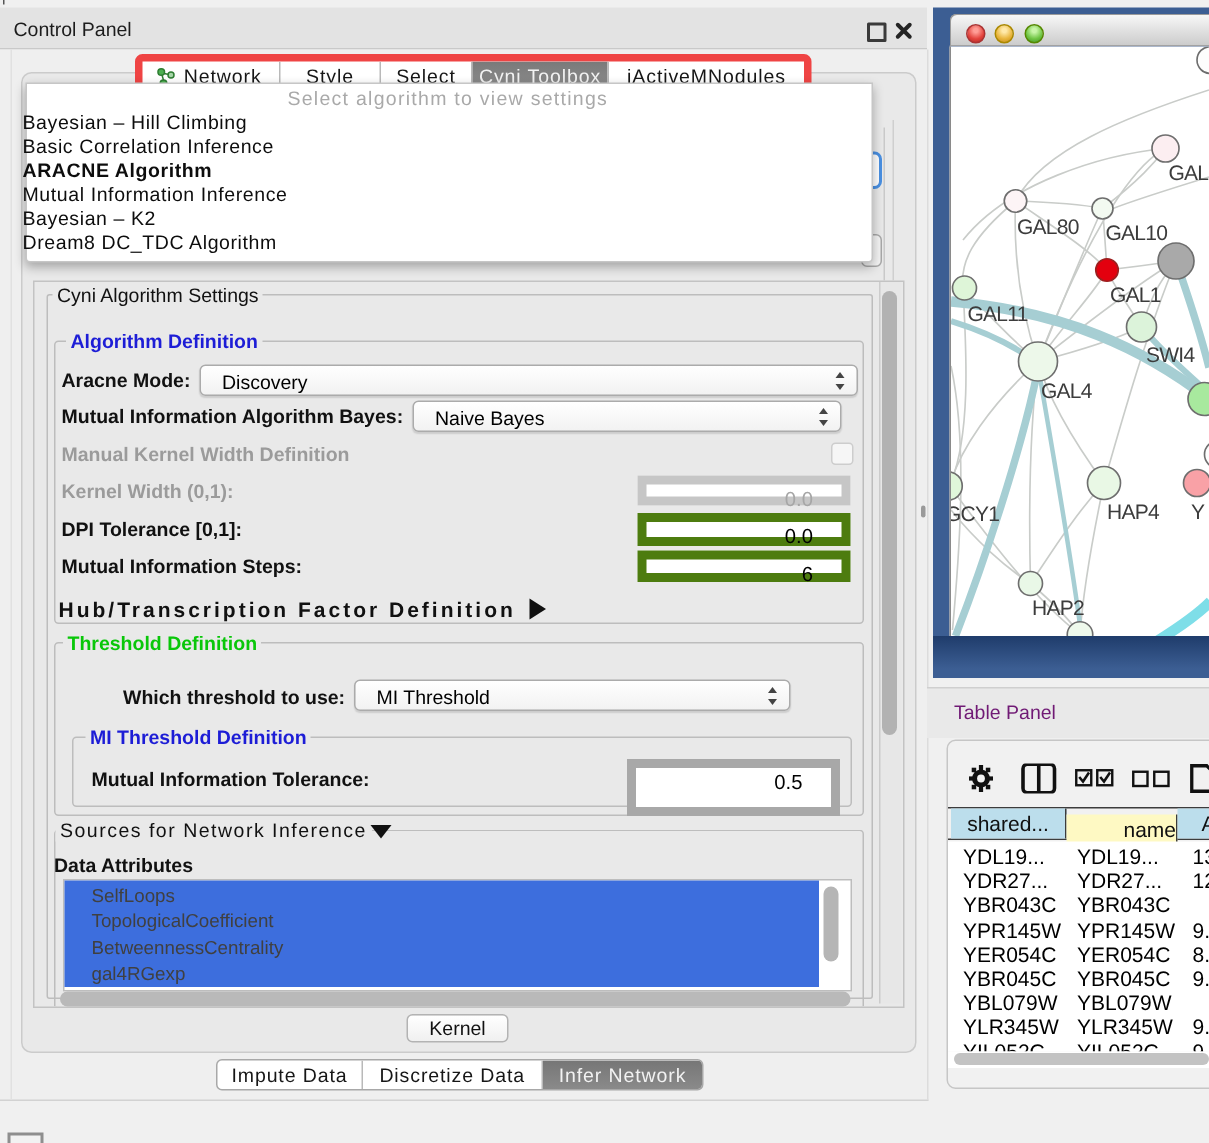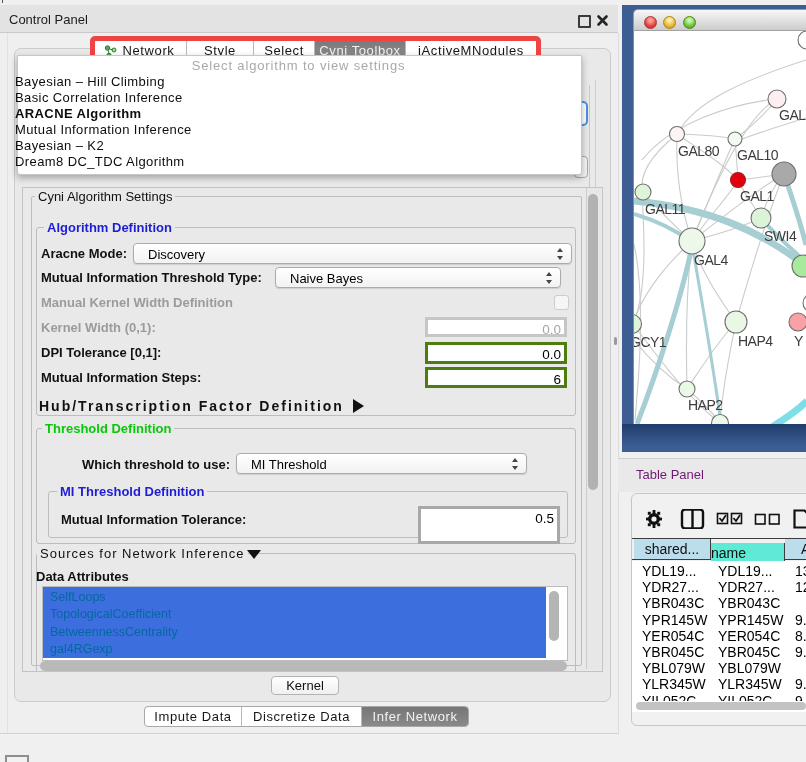--- a/index.html
+++ b/index.html
@@ -1,21 +1,21 @@
 <!DOCTYPE html>
 <html><head><meta charset="utf-8">
 <style>
 html,body{margin:0;padding:0}
 body{width:806px;height:762px;position:relative;overflow:hidden;background:#f0f0f0;font-family:"Liberation Sans",sans-serif;}
 .ab{position:absolute}
 .b{font-weight:bold}
 .lbl{position:absolute;font-size:13px;font-weight:bold;color:#111;white-space:nowrap}
 .glbl{position:absolute;font-size:13px;color:#111;white-space:nowrap;background:#e9e9e9;padding:0 3px}
 .grp{position:absolute;border:1px solid #bdbdbd;border-radius:3px}
-.fld{position:absolute;background:#fff;border:3px solid #4d7c0f;font-size:13.5px;text-align:right;padding-right:3px;color:#000;box-sizing:border-box;line-height:19px}
+.fld{position:absolute;background:#fff;border:6px solid #4d7c0f;font-size:13.5px;text-align:right;padding-right:19px;color:#000;box-sizing:border-box;line-height:19px}
 .combo{position:absolute;background:linear-gradient(#ffffff,#f2f2f2);border:1px solid #ababab;border-radius:4px;font-size:13px;color:#000;box-sizing:border-box;box-shadow:0 1px 1px rgba(0,0,0,.12)}
 .combo .tx{position:absolute;left:14px;top:2.5px;white-space:nowrap}
 .spin{position:absolute;right:7px;top:4px;width:7px;height:12px}
 .spin:before{content:"";position:absolute;left:0;top:0;border-left:3.5px solid transparent;border-right:3.5px solid transparent;border-bottom:4.5px solid #444}
 .spin:after{content:"";position:absolute;left:0;bottom:0;border-left:3.5px solid transparent;border-right:3.5px solid transparent;border-top:4.5px solid #444}
 .seg{display:inline-block;box-sizing:border-box;height:19px;line-height:19px;font-size:13px;letter-spacing:0.6px;color:#161616;text-align:center;border-right:1px solid #b9b9b9;vertical-align:top}
 </style></head>
 <body>
 
 <div class="ab" style="left:2px;top:0;width:1px;height:3px;background:#555"></div>
@@ -46,21 +46,21 @@
 <div class="grp" style="left:31px;top:196px;width:549px;height:468px;border-radius:2px"></div>
 <div class="glbl" style="left:35px;top:189px">Cyni Algorithm Settings</div>
 
 <div class="grp" style="left:36px;top:227px;width:538px;height:187px"></div>
 <div class="glbl b" style="left:44px;top:220px;color:#1d1dd6">Algorithm Definition</div>
 <div class="lbl" style="left:41px;top:246px">Aracne Mode:</div>
 <div class="combo" style="left:133px;top:243px;width:439px;height:21px">
     <span class="tx">Discovery</span>
     <span class="spin"></span>
   </div>
-<div class="lbl" style="left:41px;top:270px">Mutual Information Threshold Type:</div>
+<div class="lbl" style="left:41px;top:270px">Mutual Information Algorithm Bayes:</div>
 <div class="combo" style="left:275px;top:267px;width:286px;height:21px">
     <span class="tx">Naive Bayes</span>
     <span class="spin"></span>
   </div>
 <div class="lbl" style="left:41px;top:295px;color:#9b9b9b">Manual Kernel Width Definition</div>
 <div class="ab" style="left:554px;top:295px;width:13px;height:13px;background:#f6f6f6;border:1px solid #cdcdcd;border-radius:3px"></div>
 <div class="lbl" style="left:41px;top:320px;color:#9b9b9b">Kernel Width (0,1):</div>
 <div class="fld" style="left:425px;top:317px;width:142px;height:20px;border-color:#c6c6c6;color:#a6a6a6">0.0</div>
 <div class="lbl" style="left:41px;top:345px">DPI Tolerance [0,1]:</div>
 <div class="fld" style="left:425px;top:342px;width:142px;height:22px;line-height:20px">0.0</div>
@@ -82,21 +82,21 @@
 <div class="lbl" style="left:61px;top:512px">Mutual Information Tolerance:</div>
 <div class="fld" style="left:418px;top:506px;width:142px;height:38px;border-color:#a8a8a8;line-height:20px">0.5</div>
 
 <div class="grp" style="left:36px;top:553px;width:538px;height:117px;border-bottom:none;border-radius:3px 3px 0 0"></div>
 <div class="glbl" style="left:37px;top:546px;letter-spacing:1px">Sources for Network Inference</div>
 <div class="ab" style="left:247px;top:550px;width:0;height:0;border-left:7px solid transparent;border-right:7px solid transparent;border-top:9px solid #111"></div>
 <div class="lbl" style="left:36px;top:569px">Data Attributes</div>
 
 <div class="ab" style="left:42px;top:586px;width:524px;height:73px;background:#fff;border:1px solid #bdbdbd"></div>
 <div class="ab" style="left:43px;top:587px;width:503px;height:71px;background:#3d6edd"></div>
-<div class="ab" style="left:50px;top:589px;font-size:12.5px;color:#0369a1;line-height:17.4px;white-space:nowrap">SelfLoops<br>TopologicalCoefficient<br>BetweennessCentrality<br>gal4RGexp</div>
+<div class="ab" style="left:61px;top:589px;font-size:12.5px;color:#404040;line-height:17.4px;white-space:nowrap">SelfLoops<br>TopologicalCoefficient<br>BetweennessCentrality<br>gal4RGexp</div>
 <div class="ab" style="left:549px;top:591px;width:10px;height:50px;background:#b5b5b5;border-radius:5px"></div>
 <div class="ab" style="left:40px;top:661px;width:527px;height:10px;background:#b9b9b9;border-radius:5px"></div>
 
 <div class="ab" style="left:271px;top:676px;width:66px;height:17px;background:linear-gradient(#ffffff,#f0f0f0);border:1px solid #b3b3b3;border-radius:4px;text-align:center;font-size:13px;line-height:17px;color:#111">Kernel</div>
 <div class="ab" style="left:144px;top:706px;height:19px;background:#fff;border:1px solid #a8a8a8;border-radius:4px;overflow:hidden;white-space:nowrap">
 <span class="seg" style="width:97px">Impute Data</span><span class="seg" style="width:120px">Discretize Data</span><span class="seg" style="width:106px;background:linear-gradient(#767676,#8a8a8a);color:#f2f2f2;border-right:none">Infer Network</span></div>
 
 <div class="ab" style="left:5px;top:755px;width:20px;height:10px;background:#f2f2f2;border:2px solid #8e8e8e"></div>
 <div class="ab" style="left:614px;top:337px;width:3px;height:8px;background:#9a9a9a;border-radius:2px"></div>
 
@@ -217,21 +217,21 @@
       <path d="M88.5 9 l2.5 3 l4-6" stroke-width="1.7"></path>
     </g>
 <g fill="none" stroke="#111" stroke-width="1.6">
       <rect x="110.5" y="5.5" width="9.5" height="9.5"></rect>
       <rect x="124.5" y="5.5" width="9.5" height="9.5"></rect>
     </g>
 <path d="M149.5 1.5 h10 l4 4 v13 h-14 z" fill="none" stroke="#111" stroke-width="2.2"></path>
 </svg>
 <div class="ab" style="left:632px;top:538px;width:174px;height:20px;border-top:1px solid #3c3c3c;border-bottom:1px solid #3c3c3c;font-size:14px;color:#101010">
 <div class="ab" style="left:2px;top:0;width:76px;height:20px;background:#bcdeec;border-right:1px solid #3c3c3c;text-align:center;line-height:20px">shared...</div>
-<div class="ab" style="left:79px;top:4px;width:73px;height:20px;background:#5eead4;border-right:1px solid #3c3c3c;text-align:left;line-height:20px">name</div>
+<div class="ab" style="left:79px;top:4px;width:73px;height:20px;background:#fef9c3;border-right:1px solid #3c3c3c;text-align:right;line-height:20px">name</div>
 <div class="ab" style="left:153px;top:0;width:21px;height:20px;background:#bcdeec;text-align:left;padding-left:16px;line-height:20px;overflow:hidden">Av</div>
 </div>
 <div class="ab" style="left:632px;top:561px;width:174px;height:140px;background:#fff;overflow:hidden;font-size:14px;color:#000">
 <div class="ab" style="left:10px;top:2px;line-height:16.2px;white-space:nowrap">YDL19...<br>YDR27...<br>YBR043C<br>YPR145W<br>YER054C<br>YBR045C<br>YBL079W<br>YLR345W<br>YIL052C</div>
 <div class="ab" style="left:86px;top:2px;line-height:16.2px;white-space:nowrap">YDL19...<br>YDR27...<br>YBR043C<br>YPR145W<br>YER054C<br>YBR045C<br>YBL079W<br>YLR345W<br>YIL052C</div>
 <div class="ab" style="left:163px;top:2px;line-height:16.2px;white-space:nowrap">13<br>12<br>&nbsp;<br>9.<br>8.<br>9.<br>&nbsp;<br>9.<br>9.</div>
 </div>
 <div class="ab" style="left:632px;top:701px;width:174px;height:11px;background:#fff"></div>
 <div class="ab" style="left:636px;top:702px;width:170px;height:8px;background:#c3c3c3;border-radius:4px"></div>
 

